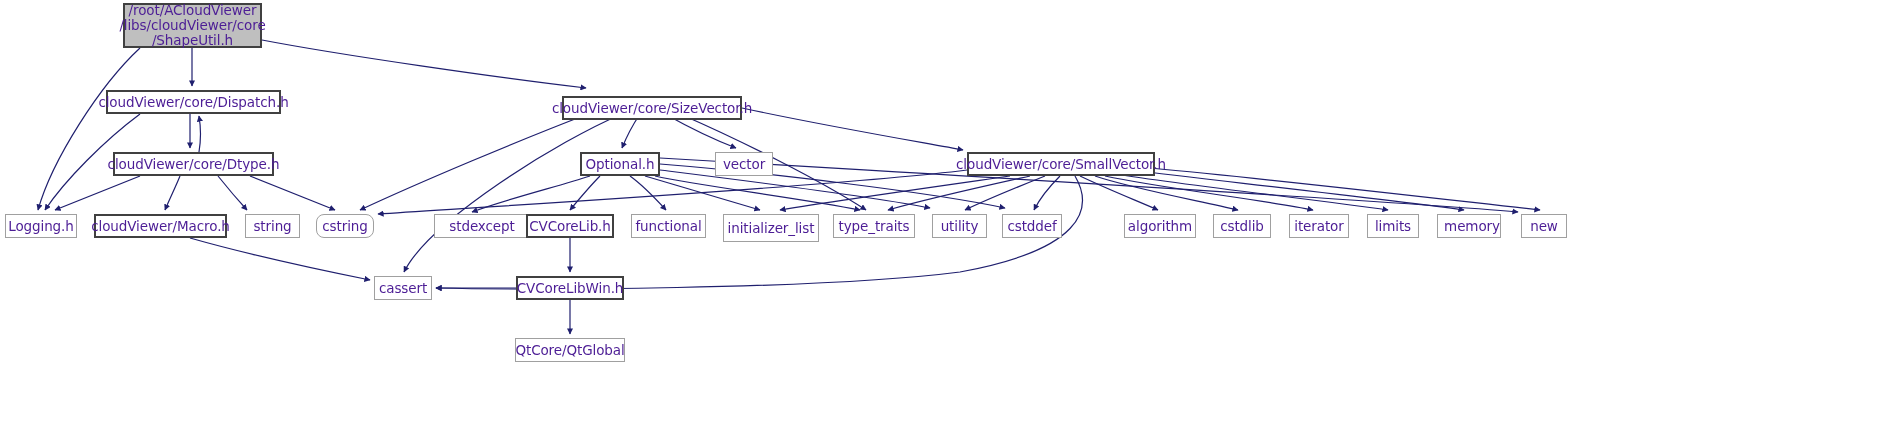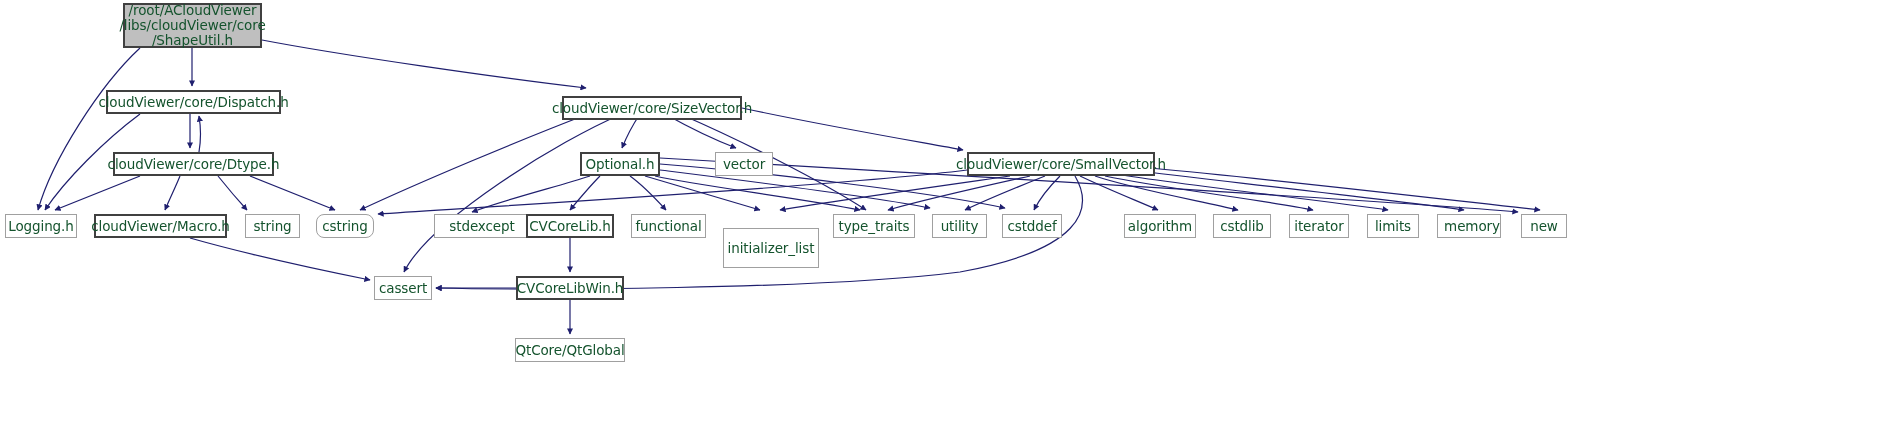--- a/index.html
+++ b/index.html
@@ -10,21 +10,21 @@
     background:#ffffff;
     font-family:"DejaVu Sans","Liberation Sans",sans-serif;
     overflow:hidden;
   }
   #edges{position:absolute;left:0;top:0;width:1886px;height:440px;pointer-events:none;}
   .node{
     position:absolute;
     box-sizing:border-box;
     display:flex;align-items:center;justify-content:center;
     text-align:center;
-    color:#14532d;
+    color:#4c1d95;
     font-size:13.5px;
     line-height:15px;
     white-space:pre;
     background:#ffffff;
     border:1px solid #a0a0a0;
     letter-spacing:-0.1px;
   }
   .node.emph{border:2px solid #404040;}
   .node.root{background:#bfbfbf;border:2px solid #404040;}
 </style>
@@ -91,21 +91,21 @@
       <div class="node emph" style="left: 580px; top: 152px; width: 80px; height: 24px; text-align: right;">Optional.h</div>
       <div class="node" style="left: 715px; top: 152px; width: 58px; height: 24px; text-align: right;">vector</div>
       <div class="node emph" style="left: 967px; top: 152px; width: 188px; height: 24px;">cloudViewer/core/SmallVector.h</div>
       <div class="node" style="left: 5px; top: 214px; width: 72px; height: 24px;">Logging.h</div>
       <div class="node emph" style="left: 94px; top: 214px; width: 133px; height: 24px;">cloudViewer/Macro.h</div>
       <div class="node" style="left: 245px; top: 214px; width: 55px; height: 24px;">string</div>
       <div class="node" style="left: 316px; top: 214px; width: 58px; height: 24px; border-radius: 8px;">cstring</div>
       <div class="node" style="left: 434px; top: 214px; width: 96px; height: 24px;">stdexcept</div>
       <div class="node emph" style="left: 526px; top: 214px; width: 88px; height: 24px;">CVCoreLib.h</div>
       <div class="node" style="left: 631px; top: 214px; width: 75px; height: 24px;">functional</div>
-      <div class="node" style="left: 723px; top: 228px; width: 96px; height: 40px;">initializer_list</div>
+      <div class="node" style="left: 723px; top: 214px; width: 96px; height: 28px;">initializer_list</div>
       <div class="node" style="left: 833px; top: 214px; width: 82px; height: 24px;">type_traits</div>
       <div class="node" style="left: 932px; top: 214px; width: 55px; height: 24px;">utility</div>
       <div class="node" style="left: 1002px; top: 214px; width: 60px; height: 24px;">cstddef</div>
       <div class="node" style="left: 1124px; top: 214px; width: 72px; height: 24px;">algorithm</div>
       <div class="node" style="left: 1213px; top: 214px; width: 58px; height: 24px;">cstdlib</div>
       <div class="node" style="left: 1289px; top: 214px; width: 60px; height: 24px;">iterator</div>
       <div class="node" style="left: 1367px; top: 214px; width: 52px; height: 24px;">limits</div>
       <div class="node" style="left: 1437px; top: 214px; width: 64px; height: 24px; padding-left: 6px;">memory</div>
       <div class="node" style="left: 1521px; top: 214px; width: 46px; height: 24px;">new</div>
       <div class="node" style="left: 374px; top: 276px; width: 58px; height: 24px;">cassert</div>

